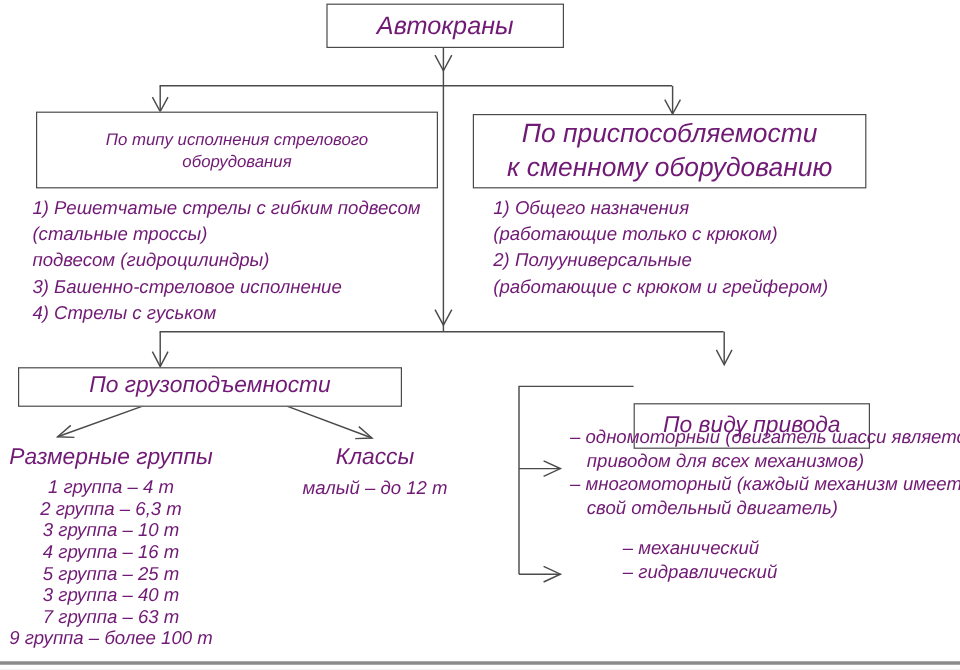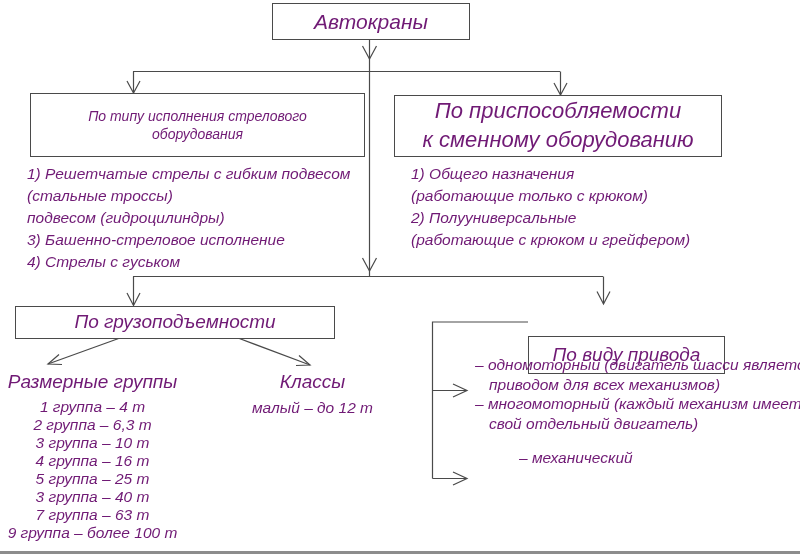--- a/index.html
+++ b/index.html
@@ -146,15 +146,16 @@
 
   <div class="list list-motor">
     <div>– одномоторный (двигатель шасси является</div>
     <div class="indent">приводом для всех механизмов)</div>
     <div>– многомоторный (каждый механизм имеет</div>
     <div class="indent">свой отдельный двигатель)</div>
   </div>
 
   <div class="list list-drivetypes">
     <div>– механический</div>
+    <div>– гидравлический</div>
   </div>
 
 </div>
 
 </body></html>

